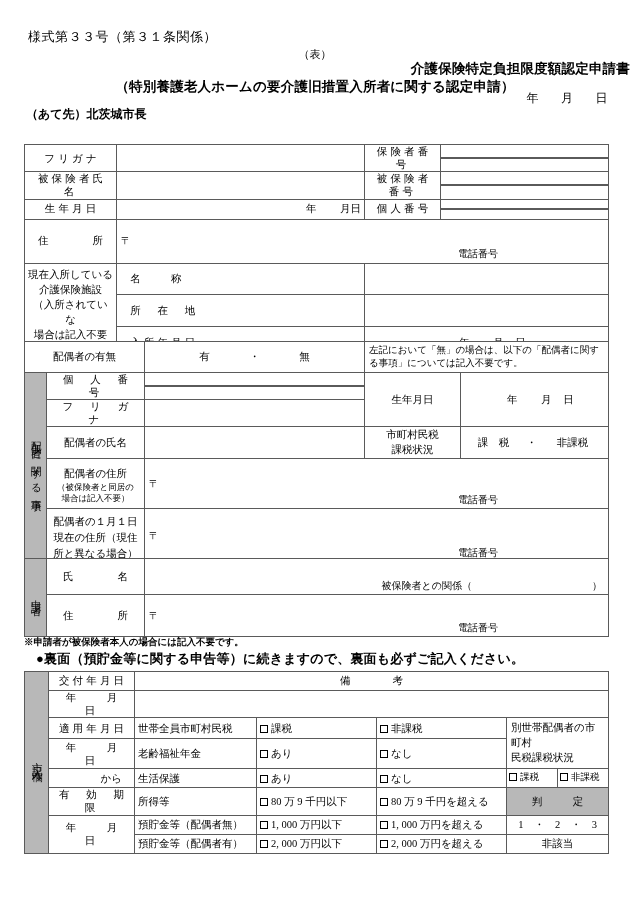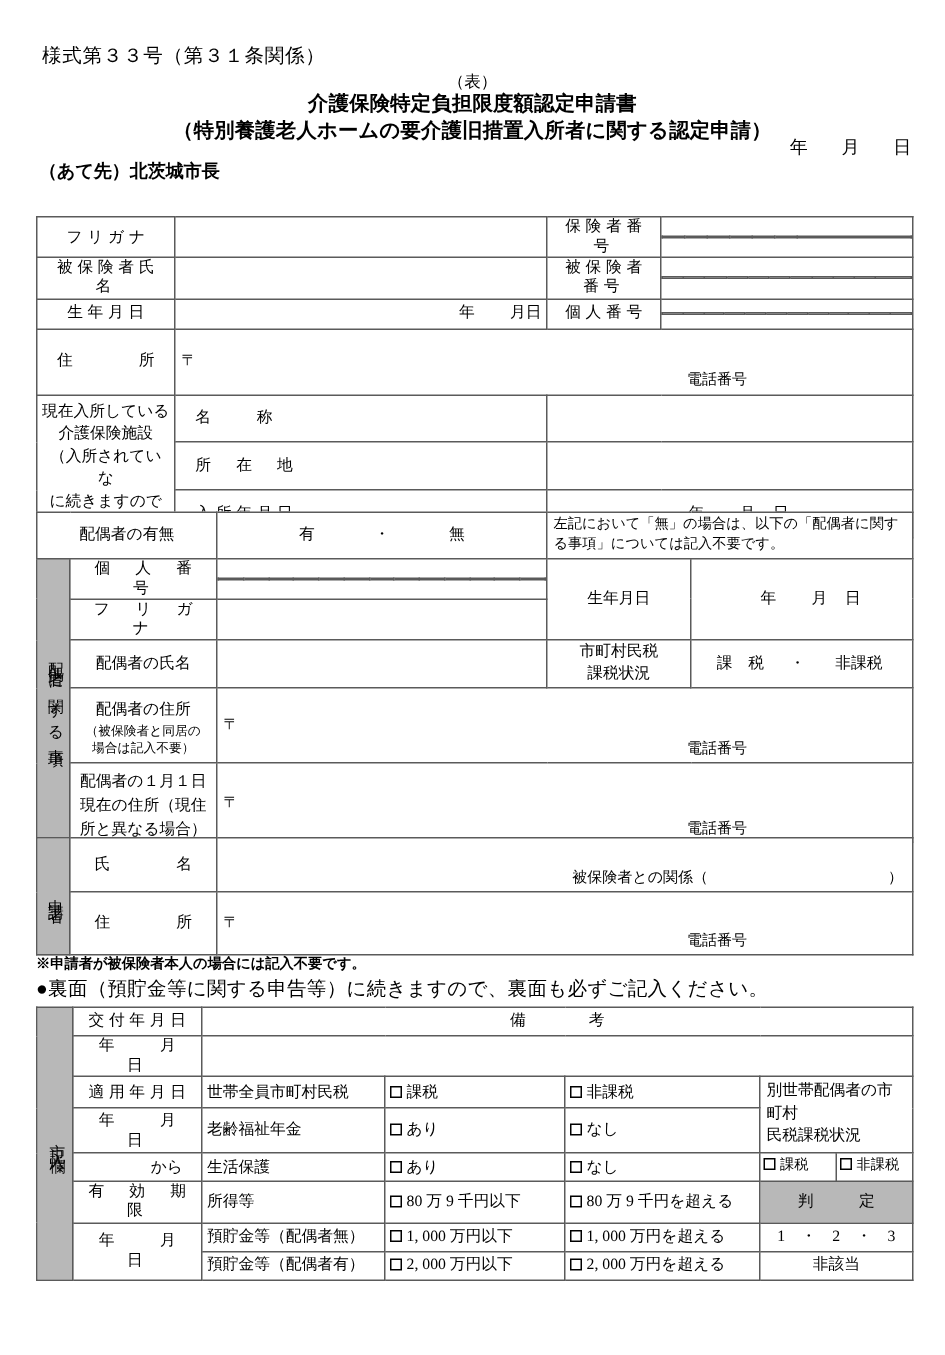--- a/index.html
+++ b/index.html
@@ -35,21 +35,21 @@
     position: absolute;
     left: 0; right: 0;
     top: 47px;
     text-align: center;
     font-size: 11px;
   }
   .title-1 {
     position: absolute;
     left: 0; right: 0;
     top: 60px;
-    text-align: center;
+    text-align: right;
     font-size: 13.5px;
     font-weight: bold;
     letter-spacing: 0.2px;
   }
   .title-2 {
     position: absolute;
     left: 0; right: 0;
     top: 78px;
     text-align: center;
     font-size: 13.5px;
@@ -150,24 +150,24 @@
   
   .note-1 {
     position: absolute;
     left: 24px;
     top: 636px;
     font-size: 9.5px;
     font-weight: bold;
   }
   .note-2 {
     position: absolute;
-    left: 24px;
+    left: 36px;
     top: 650px;
     font-size: 13px;
-    font-weight: normal;
+    font-weight: bold;
     letter-spacing: 0.2px;
   }
   .chk {
     display: inline-block;
     width: 8px;
     height: 8px;
     border: 1px solid #000;
     margin-right: 3px;
     vertical-align: -1px;
     box-sizing: border-box;
@@ -284,21 +284,21 @@
           <span class="postal">〒</span>
           <div class="tel" style="position:absolute; right:110px; bottom:2px;">電話番号</div>
         </td>
       </tr>
 
       <tr style="height:24px;">
         <td rowspan="3" class="ctr top" style="padding-top:3px; line-height:1.45;">
           <div>現在入所している</div>
           <div>介護保険施設</div>
           <div>（入所されていな</div>
-          <div>に続きますので</div>
+          <div>場合は記入不要</div>
           <div style="text-align:left; padding-left:4px;">です）</div>
         </td>
         <td class="lft" style="padding-left:10px;"><span class="spread">名　　称</span></td>
         <td colspan="2"></td>
       </tr>
 
       <tr style="height:24px;margin-left:12px;">
         <td class="lft" style="padding-left:10px;"><span class="spread">所　在　地</span></td>
         <td colspan="2"></td>
       </tr>

